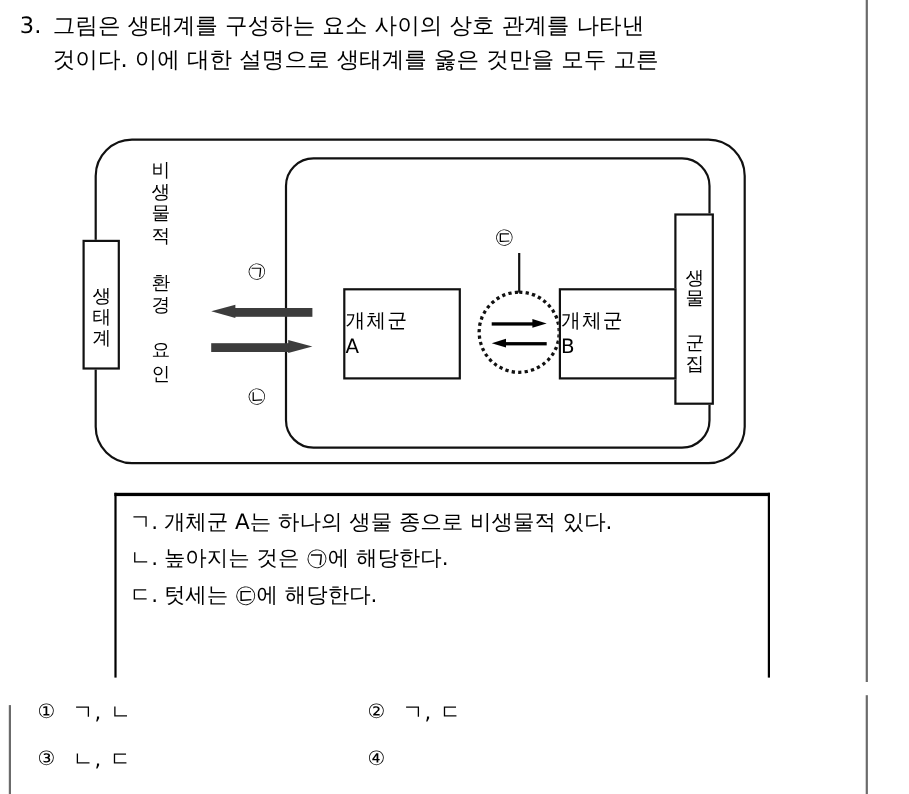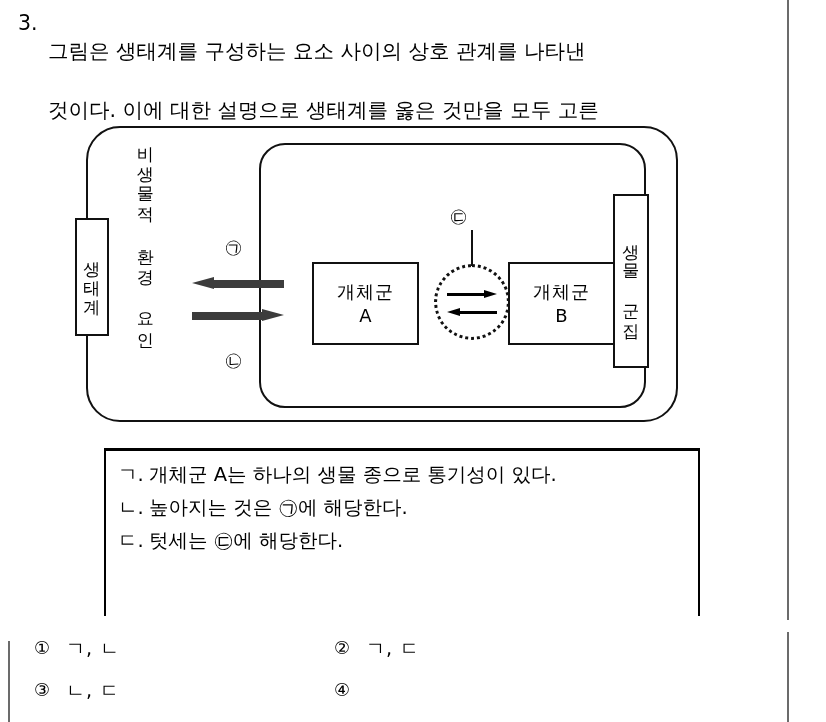--- a/index.html
+++ b/index.html
@@ -60,21 +60,20 @@
     flex: none;
     letter-spacing: 0px;
   }
   .stem-body {
     font-size: 20.5px;
     line-height: 31px;
     flex: 1;
   }
   .stem-line {
     white-space: nowrap;
-    margin-top: 28px;
   }
 
   
   .diagram {
     position: absolute;
     left: 0px;
     top: 112px;
     width: 760px;
     height: 322px;
   }
@@ -202,21 +201,20 @@
   .marker-c { left: 450px; top: 96px; }
 
   
   .pop-box {
     position: absolute;
     border: 2px solid #111111;
     box-sizing: border-box;
     background: #ffffff;
     display: flex;
     flex-direction: column;
-    align-items: center;
     justify-content: center;
     font-size: 18px;
     line-height: 1.28;
   }
   .pop-a { left: 312px; top: 150px; width: 107px; height: 83px; }
   .pop-b { left: 508px; top: 150px; width: 107px; height: 83px; }
   .pop-name { letter-spacing: 1px; }
   .pop-id { letter-spacing: 0px; }
 
   
@@ -395,21 +393,21 @@
     <span class="pop-id">B</span>
   </div>
 
 </div>
 
 <div class="choices-box">
 
   <div class="choice-item">
     <div class="choice-mark">ㄱ.</div>
     <div class="choice-text">
-      <div class="ln">개체군 A는 하나의 생물 종으로 통기성이 있다.</div>
+      <div class="ln">개체군 A는 하나의 생물 종으로 비생물적 있다.</div>
     </div>
   </div>
 
   <div class="choice-item">
     <div class="choice-mark">ㄴ.</div>
     <div class="choice-text">
       <div class="ln">높아지는 것은 ㉠에 해당한다.</div>
     </div>
   </div>
 

